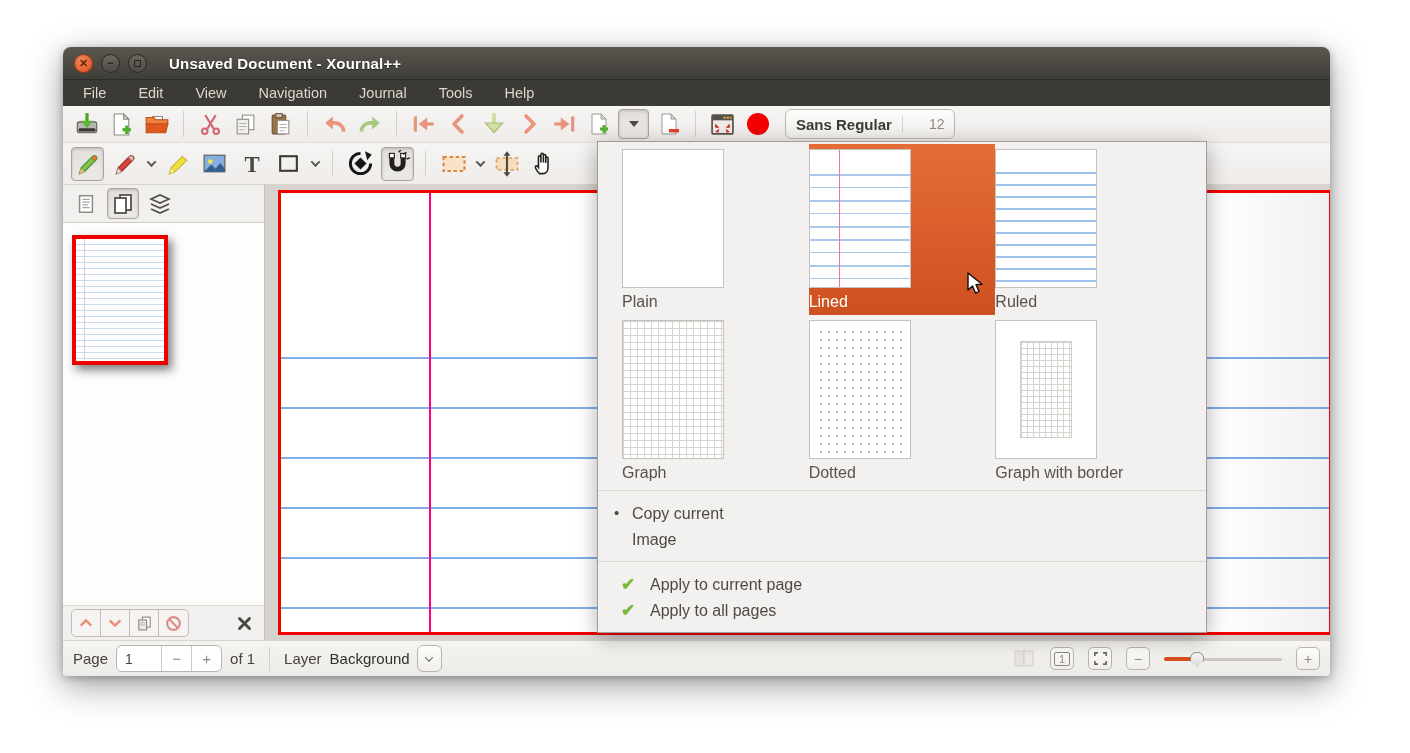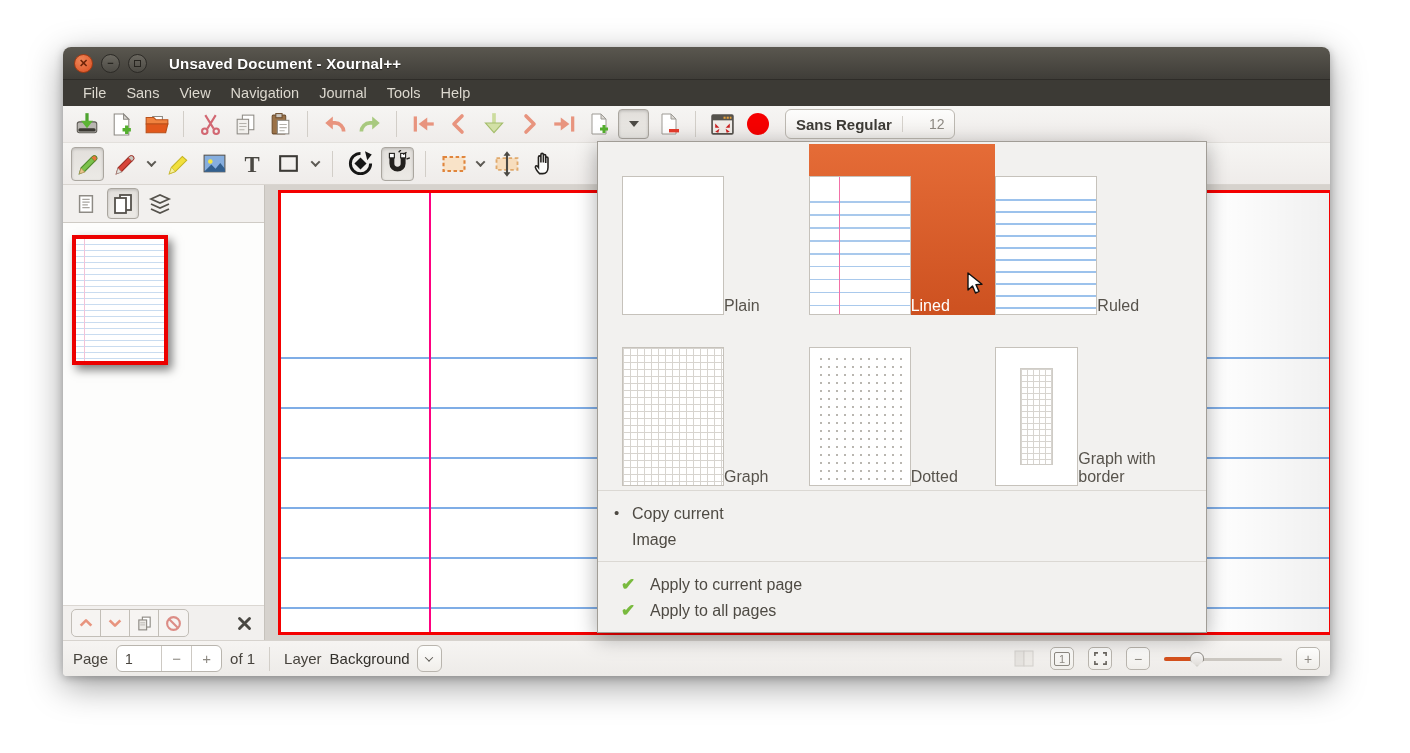--- a/index.html
+++ b/index.html
@@ -13,21 +13,21 @@
   .titlebar { height:33px; background:linear-gradient(#5a574f,#3f3d38); border-radius:8px 8px 0 0;
     display:flex; align-items:center; padding:0 11px; border-bottom:1px solid #2e2c28; }
   .winbtn { width:19px; height:19px; border-radius:50%; margin-right:8px; display:flex;
     align-items:center; justify-content:center; font-size:11px; font-weight:bold; }
   .winbtn.close { background:radial-gradient(circle at 35% 30%, #f08658, #da4f22); border:1px solid #a33a12; color:#6e2409; }
   .winbtn.minmax { background:linear-gradient(#6b6860,#4c4a44); border:1px solid #2c2a26; color:#26241f; }
   .winbtn .sq { width:7px; height:7px; border:1.5px solid #26241f; }
   .title { color:#ffffff; font-weight:bold; font-size:15px; margin-left:14px; text-shadow:0 1px 1px rgba(0,0,0,.6); letter-spacing:.2px; }
 
   
-  .menubar { height:26px; background:#3c3a35; display:flex; align-items:center; padding:0 10px; gap:0;text-align:right; }
+  .menubar { height:26px; background:#3c3a35; display:flex; align-items:center; padding:0 10px; gap:12px;text-align:right; }
   .menu-item { color:#dcd8cf; font-size:14.5px; padding:2px 10px; cursor:default; }
 
   
   .toolbar { background:linear-gradient(#f6f5f3,#efecea); display:flex; align-items:center; padding:0 6px; }
   .toolbar.row1 { height:37px; border-bottom:1px solid #e3e0dc; }
   .toolbar.row2 { height:42px; border-bottom:1px solid #d9d5d0; }
   .ibtn { width:31px; height:30px; display:flex; align-items:center; justify-content:center;
     border-radius:4px; margin:0 2px; border:1px solid transparent; }
   .row2 .ibtn { width:33px; height:34px; }
   .ibtn.pressed { background:linear-gradient(#e2dfdb,#eceae6); border:1px solid #aaa69f; box-shadow:inset 0 1px 3px rgba(0,0,0,.18); }
@@ -84,21 +84,21 @@
   .slider { position:relative; width:118px; height:16px; }
   .slider .track { position:absolute; top:7px; left:0; right:0; height:3px; background:#cbc7c1; border-radius:2px; }
   .slider .fill { position:absolute; top:6px; left:0; width:32px; height:4px; background:#d4511d; border-radius:2px; }
   .slider .thumb { position:absolute; top:1px; left:26px; width:14px; height:15px; background:linear-gradient(#fbfafa,#dddad5);
     border:1px solid #8f8b85; border-radius:7px 7px 8px 8px; clip-path:polygon(0 0,100% 0,100% 62%,50% 100%,0 62%); }
 
   
   .paper-panel { position:absolute; left:534px; top:94px; width:610px; height:492px; background:#f2f1ef;
     border:1px solid #a19d96; box-shadow:0 5px 20px rgba(0,0,0,.32); z-index:60; }
   .paper-grid { display:grid; grid-template-columns:repeat(3,1fr); padding:2px 24px 0 24px; }
-  .paper-tile { height:171px; display:flex; flex-direction:row; align-items:flex-end; padding-top:5px; }
+  .paper-tile { height:171px; display:flex; flex-direction:column; align-items:flex-start; padding-top:5px; }
   .paper-tile.selected { background:linear-gradient(#e56c37,#cd5120); }
   .paper-preview { width:102px; height:139px; background:#fff; border:1px solid #c6c2bb; position:relative; overflow:hidden; }
   .paper-label { margin-top:5px; font-size:16px; color:#57534c; }
   .paper-tile.selected .paper-label { color:#fff; }
 
   .pv-lines-blue { position:absolute; left:0; right:0; top:24px; bottom:3px;
     background:repeating-linear-gradient(to bottom, #a9c9ec 0 1.5px, transparent 1.5px 13px); }
   .pv-margin { position:absolute; left:29px; top:0; bottom:0; width:1.5px; background:#f271a8; }
   .pv-lines-ruled { position:absolute; left:0; right:0; top:22px; bottom:3px;
     background:repeating-linear-gradient(to bottom, #9cc2ec 0 2px, transparent 2px 12px); }
@@ -130,21 +130,21 @@
     <div class="winbtn close">✕</div>
     <div class="winbtn minmax">−</div>
     <div class="winbtn minmax">
         <span class="sq"></span>
       </div>
     <div class="title">Unsaved Document - Xournal++</div>
   </div>
 
   <div class="menubar">
     <span class="menu-item">File</span>
-    <span class="menu-item">Sans</span>
+    <span class="menu-item">Edit</span>
     <span class="menu-item">View</span>
     <span class="menu-item">Navigation</span>
     <span class="menu-item">Journal</span>
     <span class="menu-item">Tools</span>
     <span class="menu-item">Help</span>
   </div>
 
   <div class="toolbar row1">
     <div class="ibtn">
       <svg width="26" height="26" viewBox="0 0 24 24">

